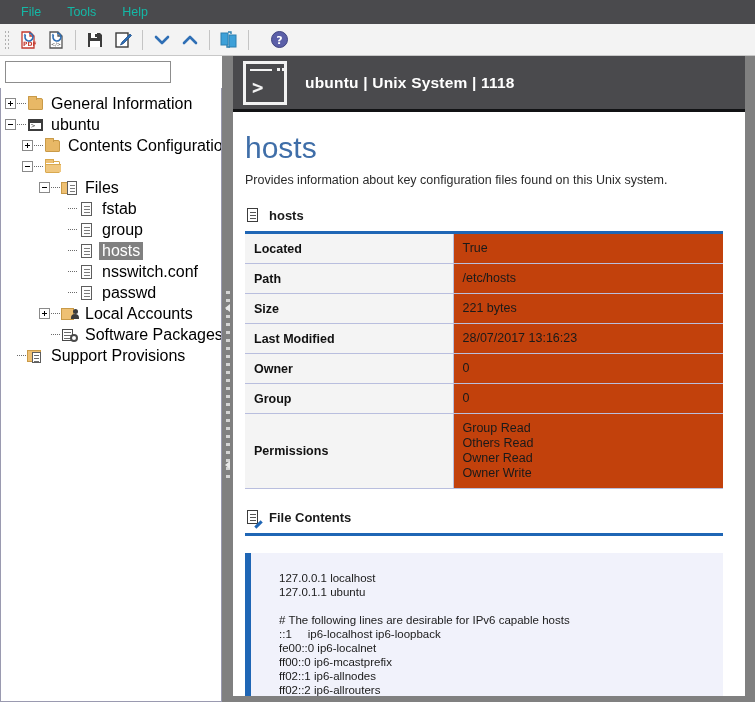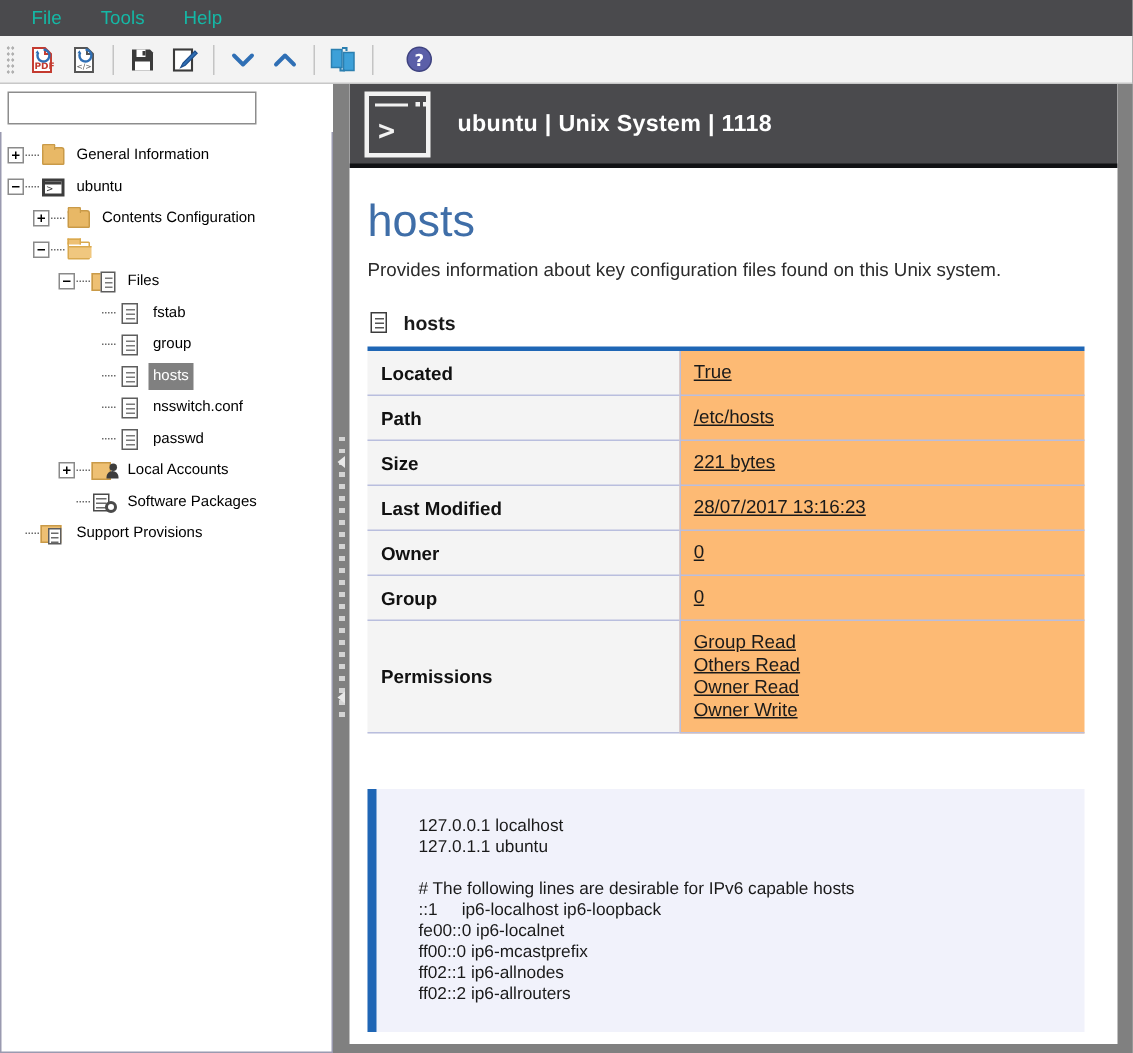--- a/index.html
+++ b/index.html
@@ -101,21 +101,21 @@
     left: 0; top: 32px;
     width: 222px;
     height: 614px;
     border: 1px solid #9a9ab0;
     border-top: none;
     background: #fff;
     overflow: hidden;
   }
   .tree {
     padding: 5px 0 0 4px;
-    font-size: 10px;
+    font-size: 16px;
     color: #000;
     text-align: center;
   }
   .tnode {
     display: flex;
     align-items: center;
     height: 21px;
     white-space: nowrap;
     cursor: default;
     position: relative;
@@ -458,23 +458,22 @@
     vertical-align: middle;
   }
   table.info td.k {
     width: 208px;
     background: #f4f4f4;
     font-weight: bold;
     color: #111;
     border-right: 1px solid #b9bede;
   }
   table.info td.v {
-    background: #fdba74;
+    background: #c2410c;
     color: #1a1a1a;
-    text-decoration: underline;
   }
   table.info td.v .multi { line-height: 15px; }
 
   .fc-box {
     margin-top: 17px;
     background: #f1f2fb;
     border-left: 6px solid #1f66b5;
     padding: 18px 12px 18px 28px;
     font-family: "Liberation Sans", sans-serif;
     font-size: 11.5px;
@@ -778,20 +777,27 @@
 Others Read
 Owner Read
 Owner Write</div>
               </td>
             </tr>
           </tbody>
       </table>
 
       <div class="section-gap"></div>
 
+      <div class="section-head">
+        <div class="sec-icon">
+          <div class="page"></div>
+          <div class="pencil"></div>
+        </div>
+        <div class="sec-title">File Contents</div>
+      </div>
 
       <div class="fc-box">127.0.0.1 localhost
 127.0.1.1 ubuntu
 
 # The following lines are desirable for IPv6 capable hosts
 ::1     ip6-localhost ip6-loopback
 fe00::0 ip6-localnet
 ff00::0 ip6-mcastprefix
 ff02::1 ip6-allnodes
 ff02::2 ip6-allrouters</div>

